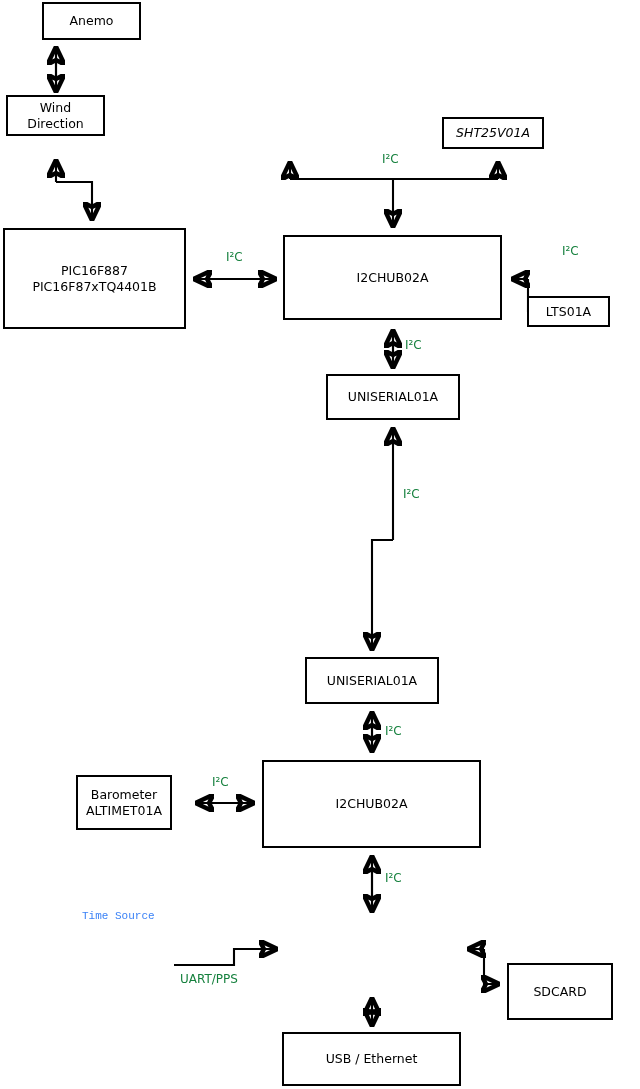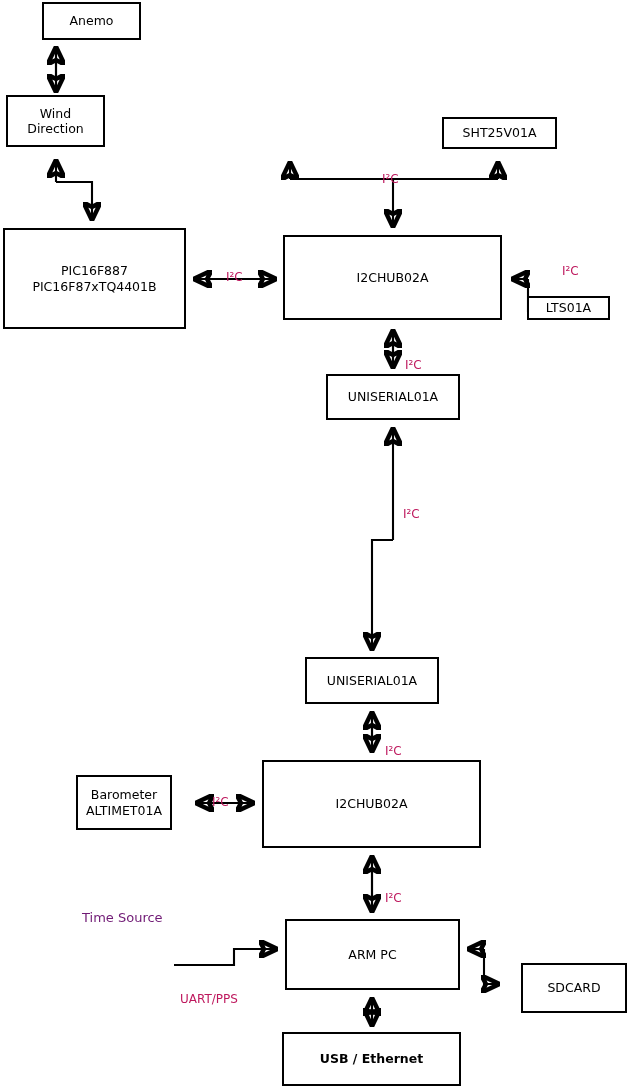--- a/index.html
+++ b/index.html
@@ -25,32 +25,32 @@
     text-align:center;
     line-height:1.22;
     font-size:12.5px;
     color:#000000;
     z-index:3;
     white-space:pre-line;
   }
   .edge-label{
     position:absolute;
     font-size:12px;
-    color:#be185d;
+    color:#15803d;
     z-index:4;
     white-space:nowrap;
     background:transparent;
-    margin-top:20px;
   }
   .free-label{
     position:absolute;
-    font-size:13px;
-    color:#701a75;
+    font-size:11px;
+    color:#3b82f6;
     z-index:4;
     white-space:nowrap;
+    font-family:Liberation Mono, monospace;
   }
   svg#wires{
     position:absolute;left:0;top:0;width:640px;height:1089px;
     z-index:1;
     pointer-events:none;
   }
   svg#wires path, svg#wires line{
     stroke:#000000;
     stroke-width:2.1;
     fill:none;
@@ -133,40 +133,40 @@
     <g>
       <line x1="372" y1="1024" x2="372" y2="998" marker-end="url(#arrH)"></line>
       <line x1="372" y1="1000" x2="372" y2="1026" marker-end="url(#arrH)"></line>
     </g>
   </svg>
 
   <div class="node" style="left:6px;top:2px;width:99px;height:38px;margin-left:36px;">
     <span>Anemo</span>
   </div>
 
-  <div class="node" style="left:6px;top:95px;width:99px;height:52px;">
+  <div class="node" style="left:6px;top:95px;width:99px;height:41px;">
     <span>Wind
 Direction</span>
   </div>
 
   <div class="node" style="left:3px;top:228px;width:183px;height:101px;">
     <span>PIC16F887
 PIC16F87xTQ4401B</span>
   </div>
 
 
-  <div class="node" style="left:442px;top:117px;width:115px;height:32px;">
+  <div class="node" style="left:442px;top:117px;width:102px;height:32px;font-style:italic;">
     <span>SHT25V01A</span>
   </div>
 
   <div class="node" style="left:283px;top:235px;width:219px;height:85px;">
     <span>I2CHUB02A</span>
   </div>
 
-  <div class="node" style="left:527px;top:296px;width:83px;height:24px;">
+  <div class="node" style="left:527px;top:296px;width:83px;height:31px;">
     <span>LTS01A</span>
   </div>
 
   <div class="node" style="left:326px;top:374px;width:134px;height:46px;">
     <span>UNISERIAL01A</span>
   </div>
 
   <div class="node" style="left:305px;top:657px;width:134px;height:47px;">
     <span>UNISERIAL01A</span>
   </div>
@@ -174,29 +174,26 @@
   <div class="node" style="left:76px;top:775px;width:96px;height:55px;">
     <span>Barometer
 ALTIMET01A</span>
   </div>
 
   <div class="node" style="left:262px;top:760px;width:219px;height:88px;">
     <span>I2CHUB02A</span>
   </div>
 
 
-  <div class="node" style="left:285px;top:919px;width:175px;height:71px;">
-    <span>ARM PC</span>
-  </div>
-
-  <div class="node" style="left:521px;top:963px;width:106px;height:50px;">
+
+  <div class="node" style="left:507px;top:963px;width:106px;height:57px;">
     <span>SDCARD</span>
   </div>
 
-  <div class="node" style="left:282px;top:1032px;width:179px;height:54px;font-weight:bold;">
+  <div class="node" style="left:282px;top:1032px;width:179px;height:54px;">
     <span>USB / Ethernet</span>
   </div>
 
   <div class="edge-label" style="left:382px;top:152px;">I²C</div>
 
   <div class="edge-label" style="left:226px;top:250px;">I²C</div>
 
   <div class="edge-label" style="left:562px;top:244px;">I²C</div>
 
   <div class="edge-label" style="left:405px;top:338px;">I²C</div>

